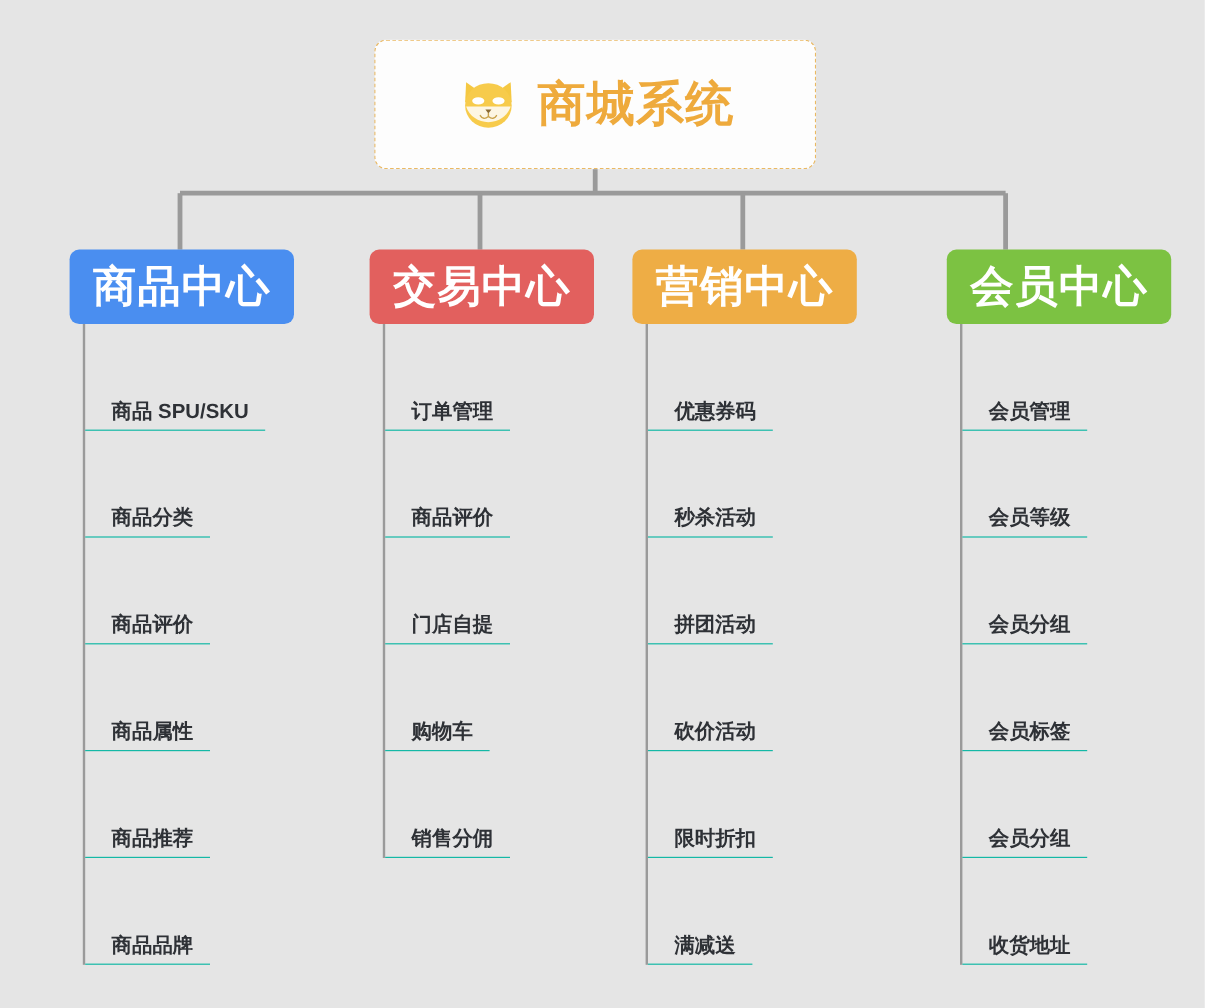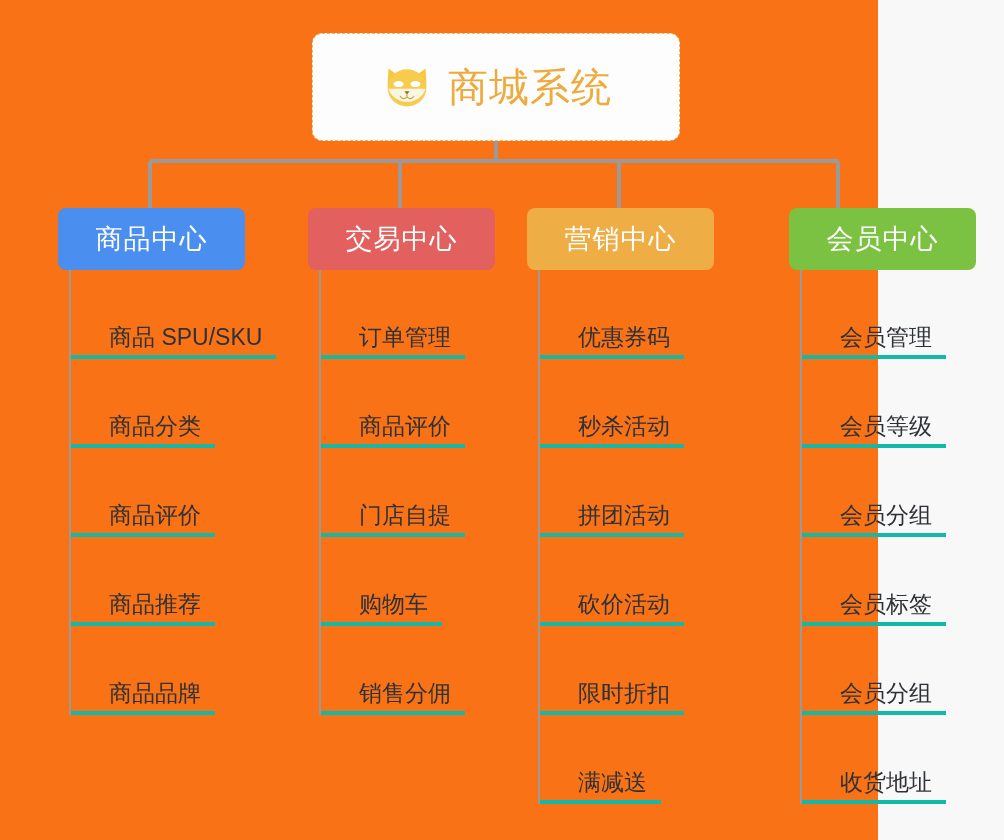--- a/index.html
+++ b/index.html
@@ -7,23 +7,24 @@
   html, body {
     width: 1004px;
     height: 840px;
     background: #f8f8f8;
     font-family: "Liberation Sans", "DejaVu Sans", sans-serif;
     overflow: hidden;
   }
 
   #mindmap {
     position: relative;
-    width: 878px;
+    width: 1004px;
     height: 840px;
-    background: #f97316;
+    background: #e5e5e5;
+    font-weight: bold;
   }
 
   
   .root-node {
     position: absolute;
     left: 312px;
     top: 33px;
     width: 368px;
     height: 108px;
     background: #fdfdfd;
@@ -63,43 +64,43 @@
     position: absolute;
     top: 208px;
   }
   .branch-header {
     height: 62px;
     border-radius: 8px;
     display: flex;
     align-items: center;
     justify-content: center;
     color: #ffffff;
-    font-size: 27px;
+    font-size: 36px;
     letter-spacing: 1px;
     white-space: nowrap;
   }
 
   
   .branch-body {
     position: relative;
     margin-left: 11px;
     border-left: 2.5px solid #9a9a9a;
     padding-top: 0;
   }
   .leaf {
     position: relative;
     height: 89px;
     display: flex;
     align-items: flex-end;
   }
   .leaf-inner {
     display: inline-block;
-    border-bottom: 4px solid #14b8a6;
-    padding: 0 14px 5px 38px;
-    font-size: 23px;
+    border-bottom: 1px solid #14b8a6;
+    padding: 0 14px 5px 22px;
+    font-size: 17px;
     color: #2e3136;
     white-space: nowrap;
     line-height: 1.15;
   }
 
   
   #branch-0 { left: 58px; }
   #branch-0 .branch-header { width: 187px; background: #4a8ef0; }
   #branch-1 { left: 308px; text-align: center; }
   #branch-1 .branch-header { width: 187px; background: #e2605e; }
@@ -157,20 +158,23 @@
       <div class="leaf">
           <span class="leaf-inner">商品 SPU/SKU</span>
         </div>
       <div class="leaf">
           <span class="leaf-inner">商品分类</span>
         </div>
       <div class="leaf">
           <span class="leaf-inner">商品评价</span>
         </div>
       <div class="leaf">
+          <span class="leaf-inner">商品属性</span>
+        </div>
+      <div class="leaf">
           <span class="leaf-inner">商品推荐</span>
         </div>
       <div class="leaf">
           <span class="leaf-inner">商品品牌</span>
         </div>
     </div>
   </div>
 
   <div class="branch" id="branch-1">
     <div class="branch-header">

